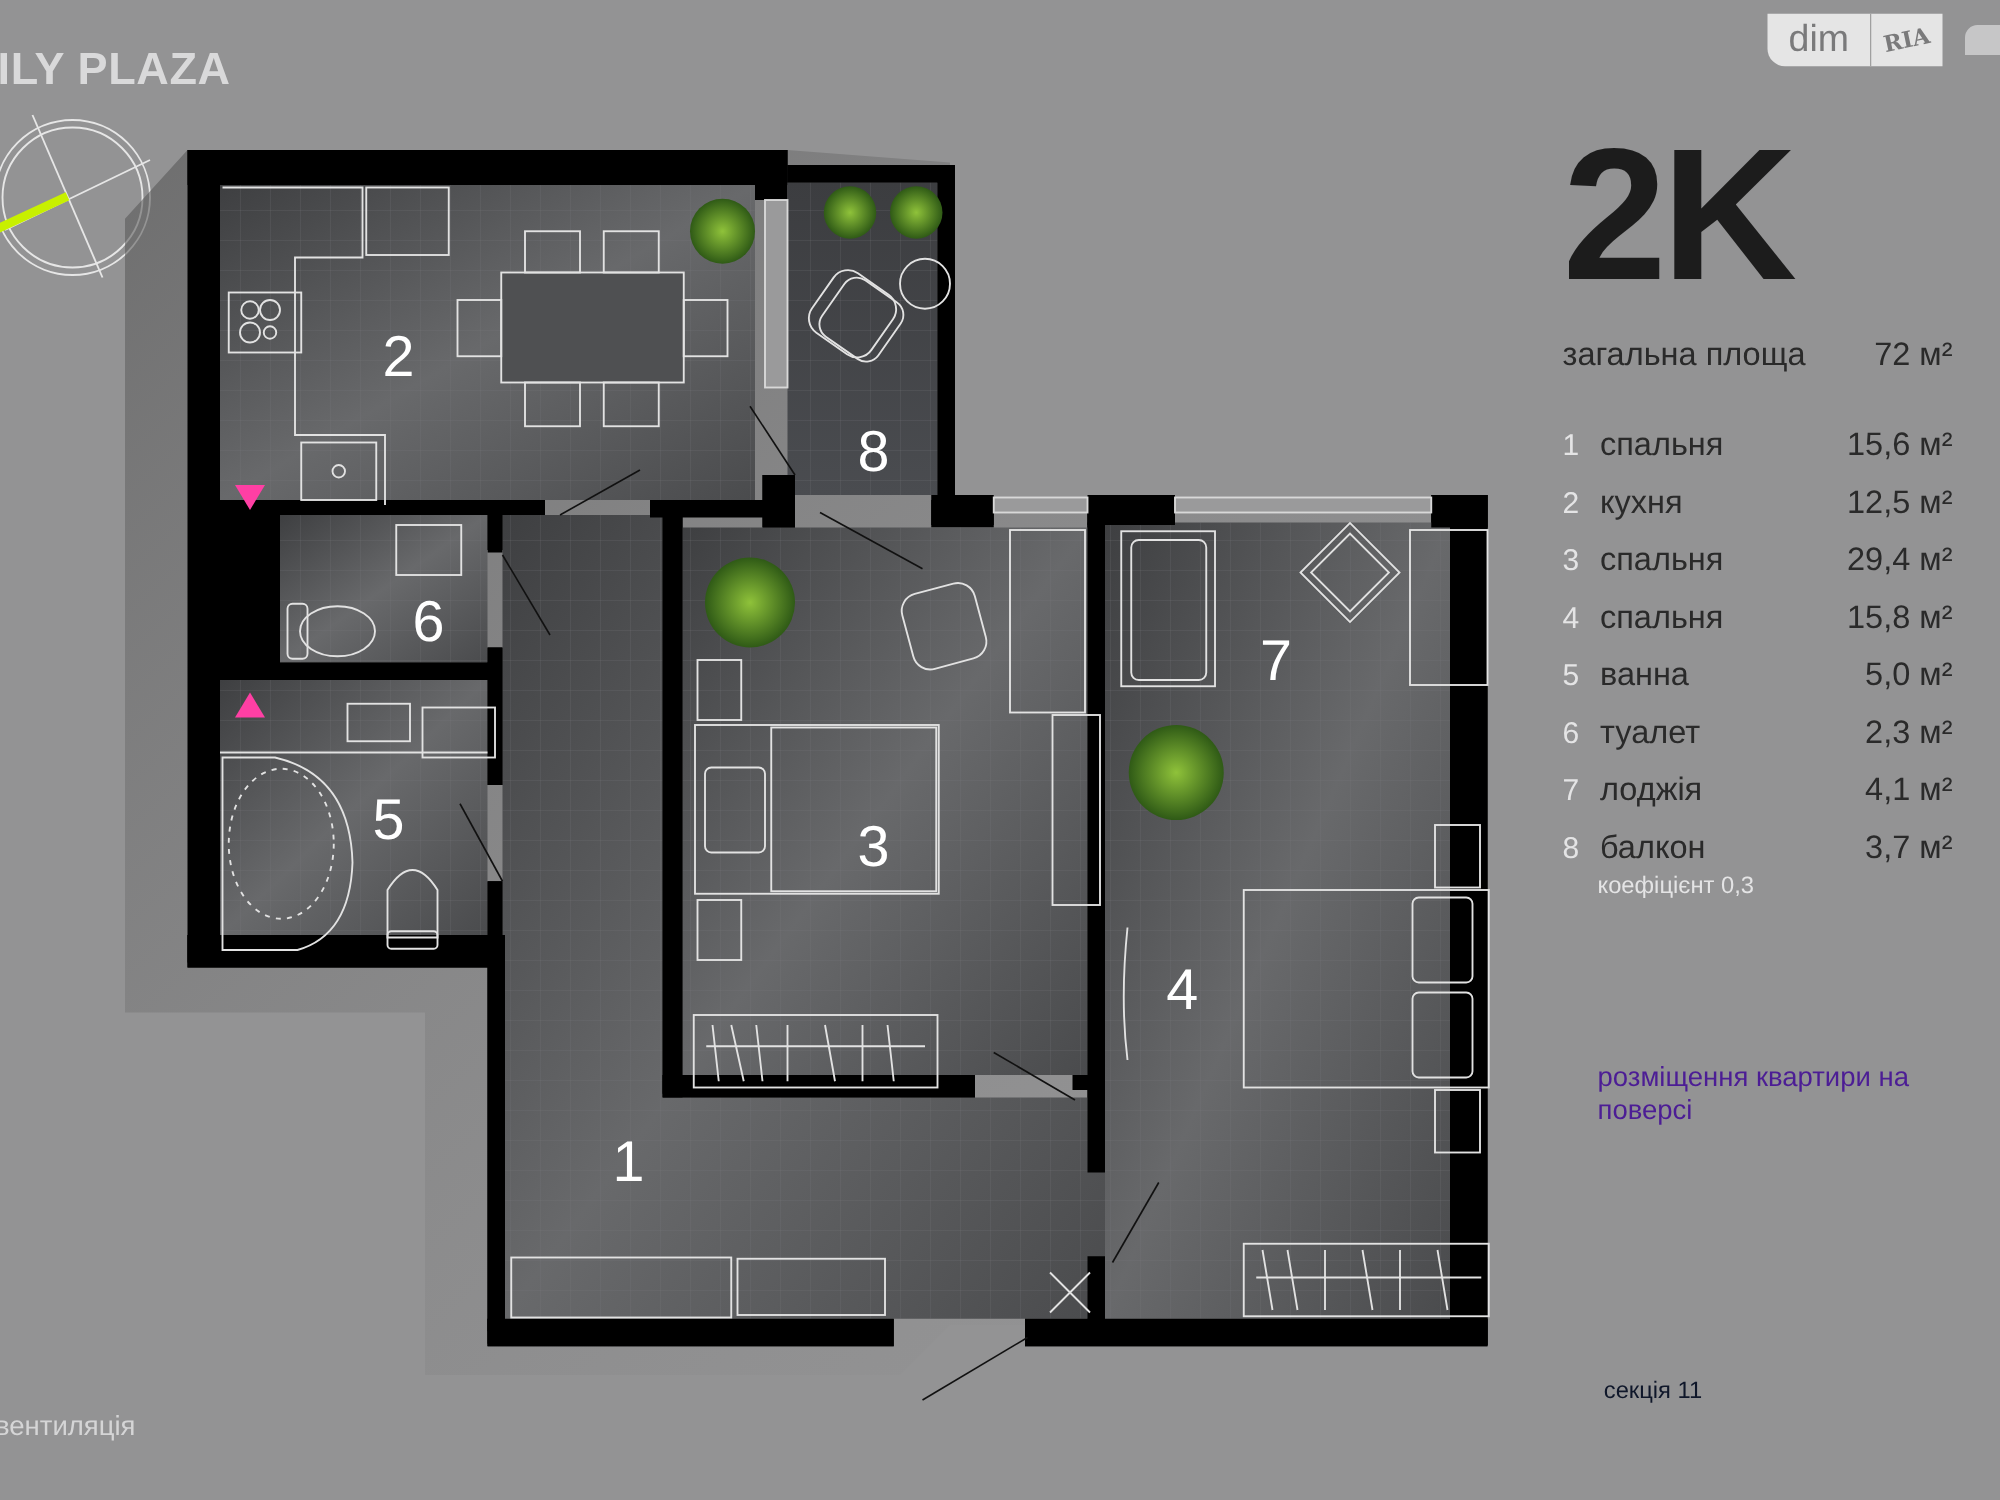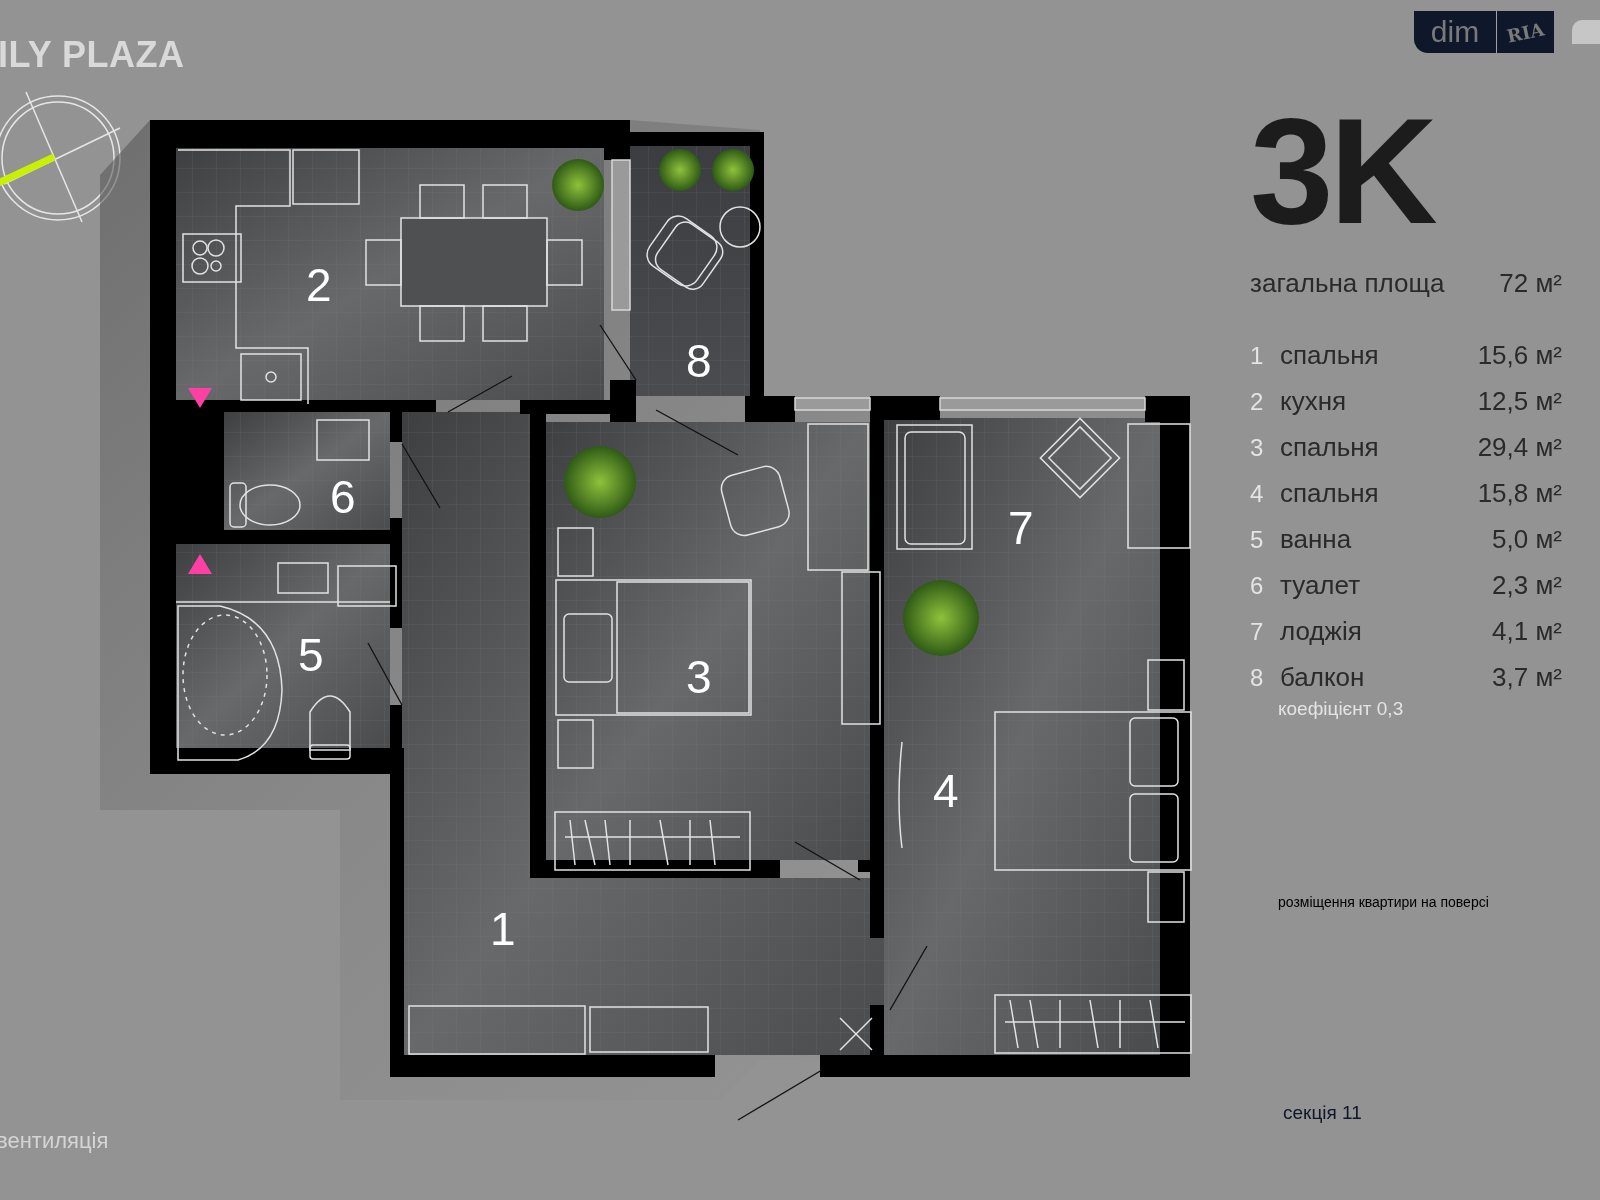--- a/index.html
+++ b/index.html
@@ -12,21 +12,21 @@
   .brand {
     position: absolute; left: -2px; top: 34px;
     font-size: 36px; font-weight: bold; color: #d9d9da; letter-spacing: 0.5px;
   }
   .legend-vent {
     position: absolute; left: -4px; top: 1128px;
     font-size: 22px; color: #d5d5d6;
   }
   .watermark {
     position: absolute; left: 1414px; top: 11px; height: 42px; width: 140px;
-    display: flex; background: #0f172a; border-radius: 0 0 0 14px;
+    display: flex; background: #e5e5e5; border-radius: 0 0 0 14px;
   }
   .watermark .wm-dim {
     width: 82px; display: flex; align-items: center; justify-content: center;
     font-size: 30px; color: #7a7a7b; border-right: 1px solid #a0a0a0;
   }
   .watermark .wm-ria {
     flex: 1; display: flex; align-items: center; justify-content: center;
     font-family: "DejaVu Serif", serif; font-weight: bold; font-size: 18px;
     color: #7a7a7b; transform: rotate(-12deg);
   }
@@ -47,21 +47,21 @@
   .room-row {
     display: flex; align-items: baseline; height: 46px; font-size: 26px; color: #2a2a2a;
   }
   .room-row .num { width: 30px; color: #e4e4e5; font-size: 24px; }
   .room-row .name { flex: 1; }
   .room-row .area { }
   .coef {
     position: absolute; left: 1278px; top: 698px; font-size: 19px; color: #e4e4e5;
   }
   .floor-caption {
-    position: absolute; left: 1278px; top: 894px; font-size: 14px; color: #000000;
+    position: absolute; left: 1278px; top: 849px; font-size: 22px; color: #4c1d95;
   }
   .section-caption {
     position: absolute; left: 1283px; top: 1102px; font-size: 19px; color: #0f172a;
   }
   .room-label {
     position: absolute; font-size: 46px; color: #ffffff; line-height: 1;
   }
 </style>
 </head>
 <body>
@@ -316,21 +316,21 @@
 
 <div class="room-label" style="left:490px;top:906px;">1</div>
 <div class="room-label" style="left:306px;top:262px;">2</div>
 <div class="room-label" style="left:686px;top:654px;">3</div>
 <div class="room-label" style="left:933px;top:768px;">4</div>
 <div class="room-label" style="left:298px;top:632px;">5</div>
 <div class="room-label" style="left:330px;top:474px;">6</div>
 <div class="room-label" style="left:1008px;top:505px;">7</div>
 <div class="room-label" style="left:686px;top:338px;">8</div>
 
-<div class="type-title">3K</div>
+<div class="type-title">2K</div>
 <div class="total">
   <span>загальна площа</span>
   <span>72 м²</span>
 </div>
 
 <div class="rooms">
   <div class="room-row">
     <span class="num">1</span>
     <span class="name">спальня</span>
     <span class="area">15,6 м²</span>

